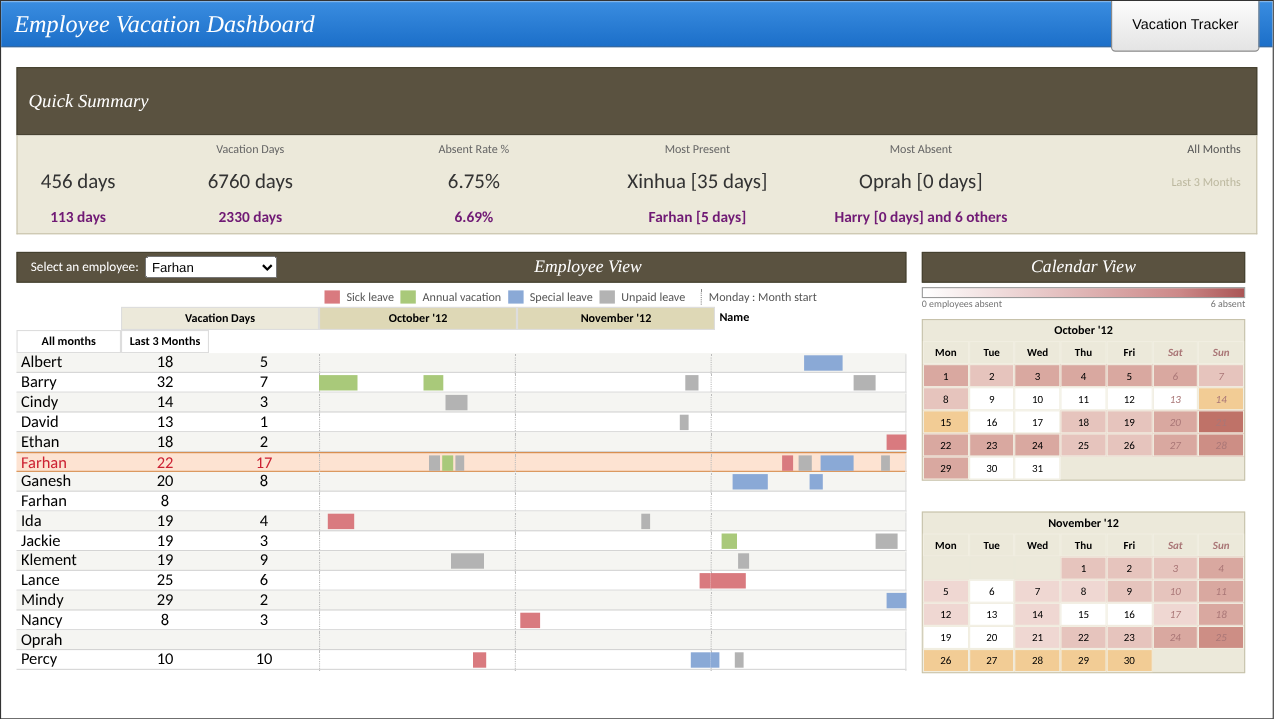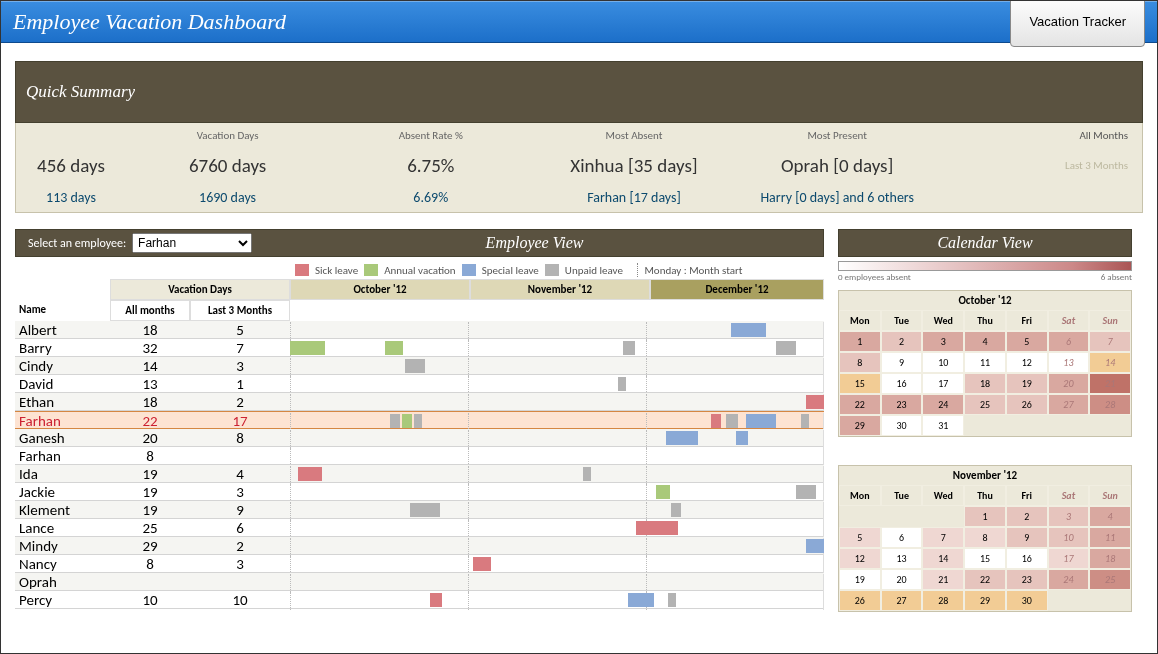--- a/index.html
+++ b/index.html
@@ -54,21 +54,21 @@
     border: 1px solid #c7c2ab;
     border-top: none;
     display: grid;
     grid-template-columns: 110px 1fr 1fr 1fr 1fr 1fr;
     font-size: 13px;
   }
   .summary-body > div { padding: 6px 8px; }
   .sum-label { font-size: 11px; color: #666; text-align:center; }
   .sum-row-label { font-size: 11px; color:#555; display:flex; align-items:center; justify-content:flex-end; padding-right:14px !important;}
   .sum-big { font-size: 19px; color:#333; text-align:center; }
-  .sum-sub { font-size: 14px; color:#0c4a6e; text-align:center; }
+  .sum-sub { font-size: 14px; color:#701a75; text-align:center;font-weight:bold; }
 
   .views-row {
     display: flex;
     gap: 14px;
     margin-top: 16px;
   }
   .emp-view { flex: 0 0 808px; }
   .cal-view { flex: 0 0 294px; }
 
   .emp-header {
@@ -220,35 +220,35 @@
   <button class="vac-tracker-btn">Vacation Tracker</button>
 </div>
 
 <div class="content">
 
   <div class="panel-header">Quick Summary</div>
   <div class="summary-body">
     <div></div>
     <div class="sum-label">Vacation Days</div>
     <div class="sum-label">Absent Rate %</div>
+    <div class="sum-label">Most Present</div>
     <div class="sum-label">Most Absent</div>
-    <div class="sum-label">Most Present</div>
 
     <div class="sum-row-label">All Months</div>
     <div class="sum-big">456 days</div>
     <div class="sum-big">6760 days</div>
     <div class="sum-big">6.75%</div>
     <div class="sum-big">Xinhua [35 days]</div>
     <div class="sum-big">Oprah [0 days]</div>
 
     <div class="sum-row-label" style="color:#bcb89f;">Last 3 Months</div>
     <div class="sum-sub">113 days</div>
-    <div class="sum-sub">1690 days</div>
+    <div class="sum-sub">2330 days</div>
     <div class="sum-sub">6.69%</div>
-    <div class="sum-sub">Farhan [17 days]</div>
+    <div class="sum-sub">Farhan [5 days]</div>
     <div class="sum-sub">Harry [0 days] and 6 others</div>
   </div>
 
   <div class="views-row">
 
     <div class="emp-view">
       <div class="emp-header">
         <span class="sel-label">Select an employee:</span>
         <select>
           <option>Farhan</option>
@@ -267,21 +267,20 @@
         <span>Unpaid leave</span>
         &nbsp;<span class="lg-divider"></span>
         <span>Monday : Month start</span>
       </div>
 
       <div class="emp-table-head">
         <div class="th thname"></div>
         <div class="th grp-head">Vacation Days</div>
         <div class="th mon-head">October '12</div>
         <div class="th mon-head">November '12</div>
-        <div class="th mon-head active">December '12</div>
         <div class="th thname" style="text-align:left;padding-left:4px;">Name</div>
         <div class="th" style="background:#fff;">All months</div>
         <div class="th" style="background:#fff;">Last 3 Months</div>
         <div class="th thname"></div>
           <div class="th thname"></div>
           <div class="th thname"></div>
       </div>
 
       <div class="rows" id="emp-rows">
           <div class="emp-row">

